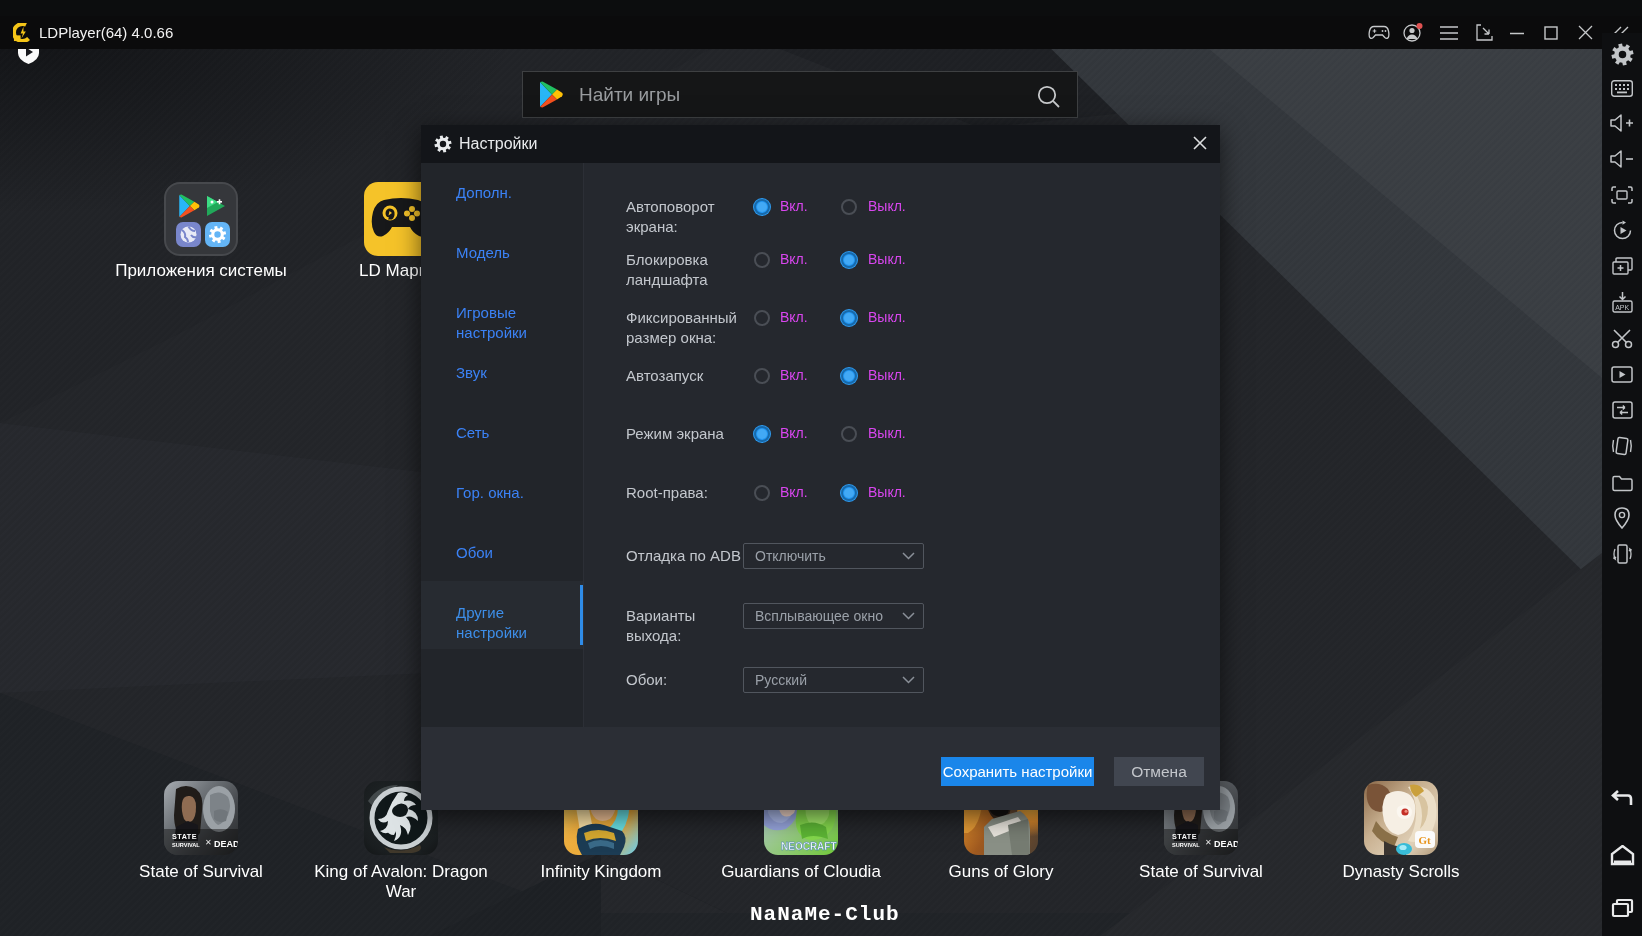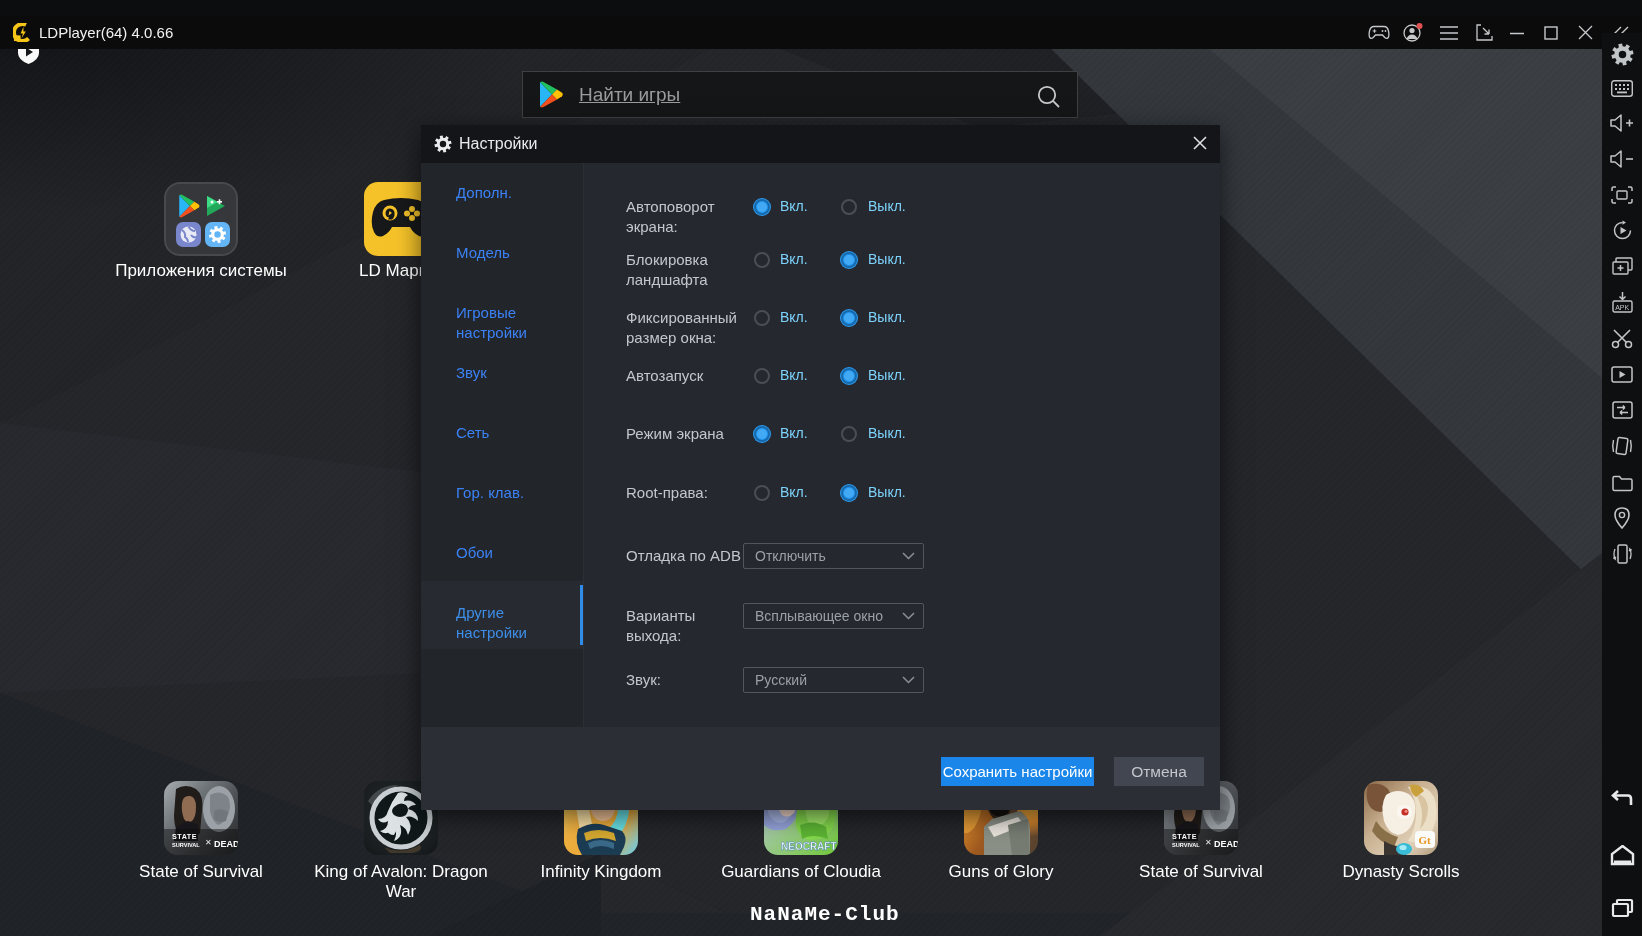--- a/index.html
+++ b/index.html
@@ -23,21 +23,21 @@
 
 #sb-shield { position:absolute; left:18px; top:7px; }
 #sb-right { position:absolute; left:0; top:0; width:1602px; height:70px; }
 #sb-right > * { position:absolute; }
 #sb-time { color:#fff; font-size:30px; transform:scaleX(0.82); transform-origin:left center; }
 
 
 #search { position:absolute; left:522px; top:38px; width:556px; height:47px; background:#151617;
   border:1px solid #3e4042; display:flex; align-items:center; }
 #search .ptri { margin-left:16px; }
-#search .txt { color:#999c9f; font-size:19px; margin-left:16px;text-decoration:underline; }
+#search .txt { color:#999c9f; font-size:19px; margin-left:16px; }
 #search .mag { position:absolute; right:16px; top:12px; }
 
 
 .dicon { position:absolute; width:74px; height:74px; border-radius:14px; overflow:hidden; }
 .dlabel { position:absolute; width:200px; text-align:center; color:#fff; font-size:17px; line-height:20px; }
 
 
 #rightbar { position:absolute; right:0; top:33px; width:40px; height:903px; background:#0e0f11; }
 .rbi { position:absolute; left:0; width:40px; height:30px; display:flex; align-items:center; justify-content:center; }
 
@@ -52,21 +52,21 @@
 #selbar { position:absolute; left:159px; top:422px; width:3px; height:60px; background:#2f8ce8; }
 #dlg-content { position:absolute; left:162px; top:38px; width:637px; height:564px; background:#25282e;
   border-left:1px solid #2c2f36; }
 #dlg-footer { position:absolute; left:0; top:602px; width:799px; height:83px; background:#2b2e35; }
 .row-label { position:absolute; left:42px; color:#c3c7cd; font-size:15px; line-height:20px; }
 .radio { position:absolute; width:16px; height:16px; border-radius:50%; }
 .radio.on  { background:#2196f3; border:2px solid #1769aa; box-shadow:0 0 0 1px #2e9bf0; }
 .radio.on::after { content:""; position:absolute; left:1px; top:1px; width:10px; height:10px;
   border-radius:50%; background:#42a9f5; }
 .radio.off { border:2px solid #4a4e55; }
-.rlabel { position:absolute; color:#7dd3fc; font-size:14px; }
+.rlabel { position:absolute; color:#d946ef; font-size:14px; }
 .drop { position:absolute; left:159px; width:181px; height:26px; border:1px solid #51565e;
   border-radius:2px; color:#9aa0a8; font-size:14px; line-height:24px; padding-left:11px; }
 .drop svg { position:absolute; right:8px; top:8px; }
 #btn-save { position:absolute; left:520px; top:30px; width:153px; height:29px; background:#1a86ea;
   color:#fff; font-size:15px; text-align:center; line-height:29px; white-space:nowrap; }
 #btn-cancel { position:absolute; left:693px; top:30px; width:90px; height:29px; background:#414650;
   color:#c3c6cb; font-size:15.5px; text-align:center; line-height:29px; }
 #dlg-close { position:absolute; right:12px; top:10px; }
 
 
@@ -491,21 +491,21 @@
       <svg id="dlg-close" width="16" height="16" viewBox="0 0 16 16">
         <path d="M2 2 L14 14 M14 2 L2 14" stroke="#dcdee0" stroke-width="1.6"></path>
       </svg>
     </div>
     <div id="dlg-side">
       <div class="item" style="top:20px">Дополн.</div>
       <div class="item" style="top:80px">Модель</div>
       <div class="item" style="top:140px">Игровые<br>настройки</div>
       <div class="item" style="top:200px">Звук</div>
       <div class="item" style="top:260px">Сеть</div>
-      <div class="item" style="top:320px">Гор. клав.</div>
+      <div class="item" style="top:320px">Гор. окна.</div>
       <div class="item" style="top:380px">Обои</div>
       <div style="position:absolute;left:0;top:418px;width:162px;height:68px;background:#272b31"></div>
       <div class="item sel" style="top:440px;z-index:2">Другие<br>настройки</div>
       <div id="selbar"></div>
     </div>
     <div id="dlg-content">
       <div class="row-label" style="top:34px">Автоповорот<br>экрана:</div>
       <div class="radio on" style="left:170px; top:36px"></div>
         <div class="rlabel" style="left:196px; top:35px">Вкл.</div>
       <div class="radio off" style="left:257px; top:36px"></div>
@@ -538,21 +538,21 @@
       <div class="row-label" style="top:383px">Отладка по ADB</div>
       <div class="drop" style="top:380px">Отключить
         <svg width="13" height="8" viewBox="0 0 13 8">
             <path d="M1 1 L6.5 6.5 L12 1" fill="none" stroke="#8a9098" stroke-width="1.5"></path>
           </svg></div>
       <div class="row-label" style="top:443px">Варианты<br>выхода:</div>
       <div class="drop" style="top:440px">Всплывающее окно
         <svg width="13" height="8" viewBox="0 0 13 8">
             <path d="M1 1 L6.5 6.5 L12 1" fill="none" stroke="#8a9098" stroke-width="1.5"></path>
           </svg></div>
-      <div class="row-label" style="top:507px">Звук:</div>
+      <div class="row-label" style="top:507px">Обои:</div>
       <div class="drop" style="top:504px">Русский
         <svg width="13" height="8" viewBox="0 0 13 8">
             <path d="M1 1 L6.5 6.5 L12 1" fill="none" stroke="#8a9098" stroke-width="1.5"></path>
           </svg></div>
     </div>
     <div id="dlg-footer">
       <div id="btn-save">Сохранить настройки</div>
       <div id="btn-cancel">Отмена</div>
     </div>
   </div>

